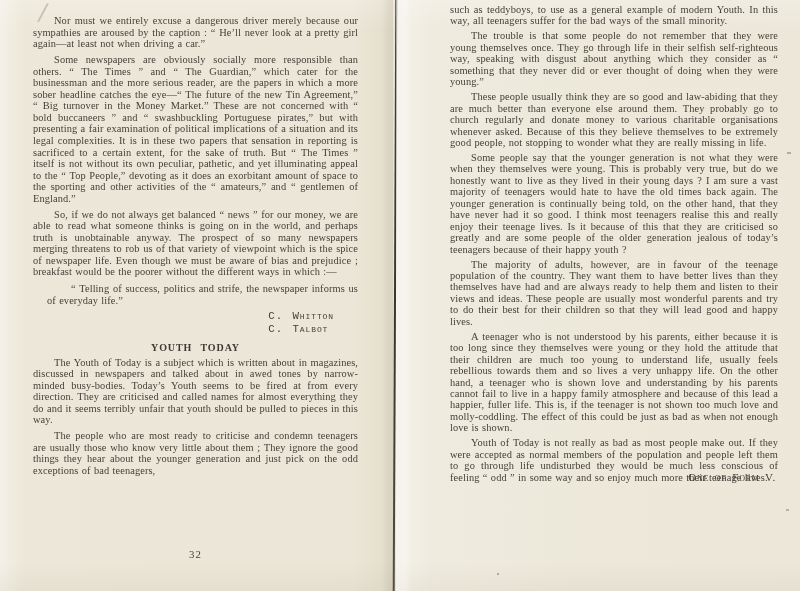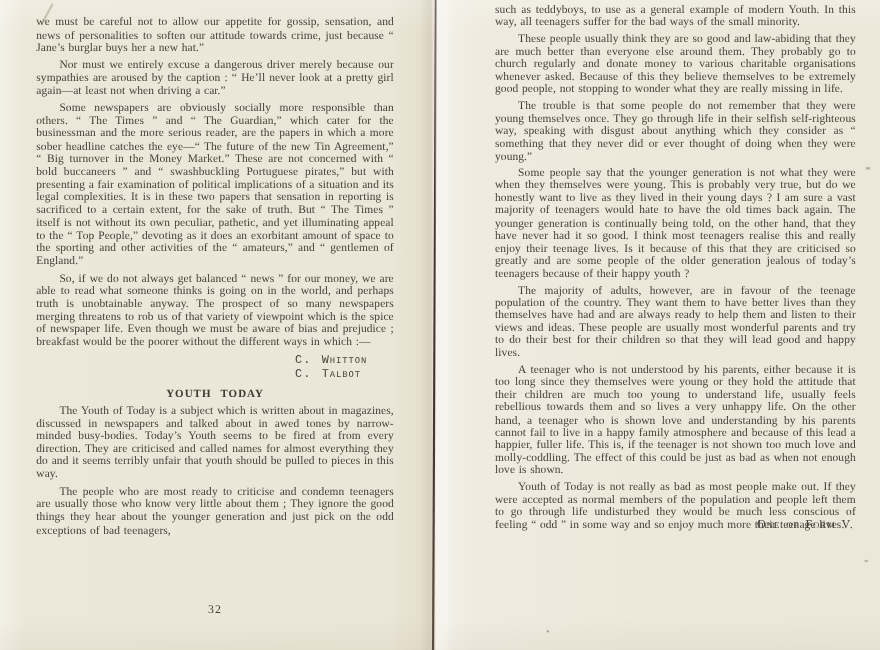--- a/index.html
+++ b/index.html
@@ -80,38 +80,38 @@
   .speck-dot1 { left: 497px; top: 573px; width: 2px; height: 2px; border-radius: 50%; }
   .speck-dash1 { left: 787px; top: 152px; width: 4px; height: 1.5px; background: rgba(110,102,84,0.45); }
   .speck-dash2 { left: 786px; top: 509px; width: 3px; height: 2px; background: rgba(110,102,84,0.4); }
 </style>
 </head>
 <body>
 
 <div class="scan">
 
   <div class="page page-left">
-    <p class="cont">we must be careful not to allow our appetite for gossip, sensation, and news of personalities to soften our attitude towards crime, just because “ Jane’s burglar buys her a new hat.”</p>
     <p>Nor must we entirely excuse a dangerous driver merely because our sympathies are aroused by the caption : “ He’ll never look at a pretty girl again—at least not when driving a car.”</p>
     <p>Some newspapers are obviously socially more responsible than others. “ The Times ” and “ The Guardian,” which cater for the businessman and the more serious reader, are the papers in which a more sober headline catches the eye—“ The future of the new Tin Agreement,” “ Big turnover in the Money Market.” These are not concerned with “ bold buccaneers ” and “ swashbuckling Portuguese pirates,” but with presenting a fair examination of political implications of a situation and its legal complexities. It is in these two papers that sensation in reporting is sacrificed to a certain extent, for the sake of truth. But “ The Times ” itself is not without its own peculiar, pathetic, and yet illuminating appeal to the “ Top People,” devoting as it does an exorbitant amount of space to the sporting and other activities of the “ amateurs,” and “ gentlemen of England.”</p>
     <p>So, if we do not always get balanced “ news ” for our money, we are able to read what someone thinks is going on in the world, and perhaps truth is unobtainable anyway. The prospect of so many newspapers merging threatens to rob us of that variety of viewpoint which is the spice of newspaper life. Even though we must be aware of bias and prejudice ; breakfast would be the poorer without the different ways in which :—</p>
+    <div class="quote">“ Telling of success, politics and strife, the newspaper informs us of everyday life.”</div>
     <div class="attrib-block">
       <div class="attrib">C. Whitton</div>
       <div class="attrib">C. Talbot</div>
     </div>
     <div class="heading">YOUTH TODAY</div>
     <p>The Youth of Today is a subject which is written about in magazines, discussed in newspapers and talked about in awed tones by narrow-minded busy-bodies. Today’s Youth seems to be fired at from every direction. They are criticised and called names for almost everything they do and it seems terribly unfair that youth should be pulled to pieces in this way.</p>
     <p>The people who are most ready to criticise and condemn teenagers are usually those who know very little about them ; They ignore the good things they hear about the younger generation and just pick on the odd exceptions of bad teenagers,</p>
   </div>
   <div class="pagenum pagenum-left">32</div>
 
   <div class="page page-right">
     <p class="cont">such as teddyboys, to use as a general example of modern Youth. In this way, all teenagers suffer for the bad ways of the small minority.</p>
+    <p>The trouble is that some people do not remember that they were young themselves once. They go through life in their selfish self-righteous way, speaking with disgust about anything which they consider as “ something that they never did or ever thought of doing when they were young.”</p>
     <p>These people usually think they are so good and law-abiding that they are much better than everyone else around them. They probably go to church regularly and donate money to various charitable organisations whenever asked. Because of this they believe themselves to be extremely good people, not stopping to wonder what they are really missing in life.</p>
-    <p>The trouble is that some people do not remember that they were young themselves once. They go through life in their selfish self-righteous way, speaking with disgust about anything which they consider as “ something that they never did or ever thought of doing when they were young.”</p>
     <p>Some people say that the younger generation is not what they were when they themselves were young. This is probably very true, but do we honestly want to live as they lived in their young days ? I am sure a vast majority of teenagers would hate to have the old times back again. The younger generation is continually being told, on the other hand, that they have never had it so good. I think most teenagers realise this and really enjoy their teenage lives. Is it because of this that they are criticised so greatly and are some people of the older generation jealous of today’s teenagers because of their happy youth ?</p>
     <p>The majority of adults, however, are in favour of the teenage population of the country. They want them to have better lives than they themselves have had and are always ready to help them and listen to their views and ideas. These people are usually most wonderful parents and try to do their best for their children so that they will lead good and happy lives.</p>
     <p>A teenager who is not understood by his parents, either because it is too long since they themselves were young or they hold the attitude that their children are much too young to understand life, usually feels rebellious towards them and so lives a very unhappy life. On the other hand, a teenager who is shown love and understanding by his parents cannot fail to live in a happy family atmosphere and because of this lead a happier, fuller life. This is, if the teenager is not shown too much love and molly-coddling. The effect of this could be just as bad as when not enough love is shown.</p>
     <p class="last-para">
       <span>Youth of Today is not really as bad as most people make out. If they were accepted as normal members of the population and people left them to go through life undisturbed they would be much less conscious of feeling “ odd ” in some way and so enjoy much more their teenage lives.</span>
       <span class="signature">One of Form V.</span>
     </p>
   </div>
 
   <div class="gutter-shadow"></div>

